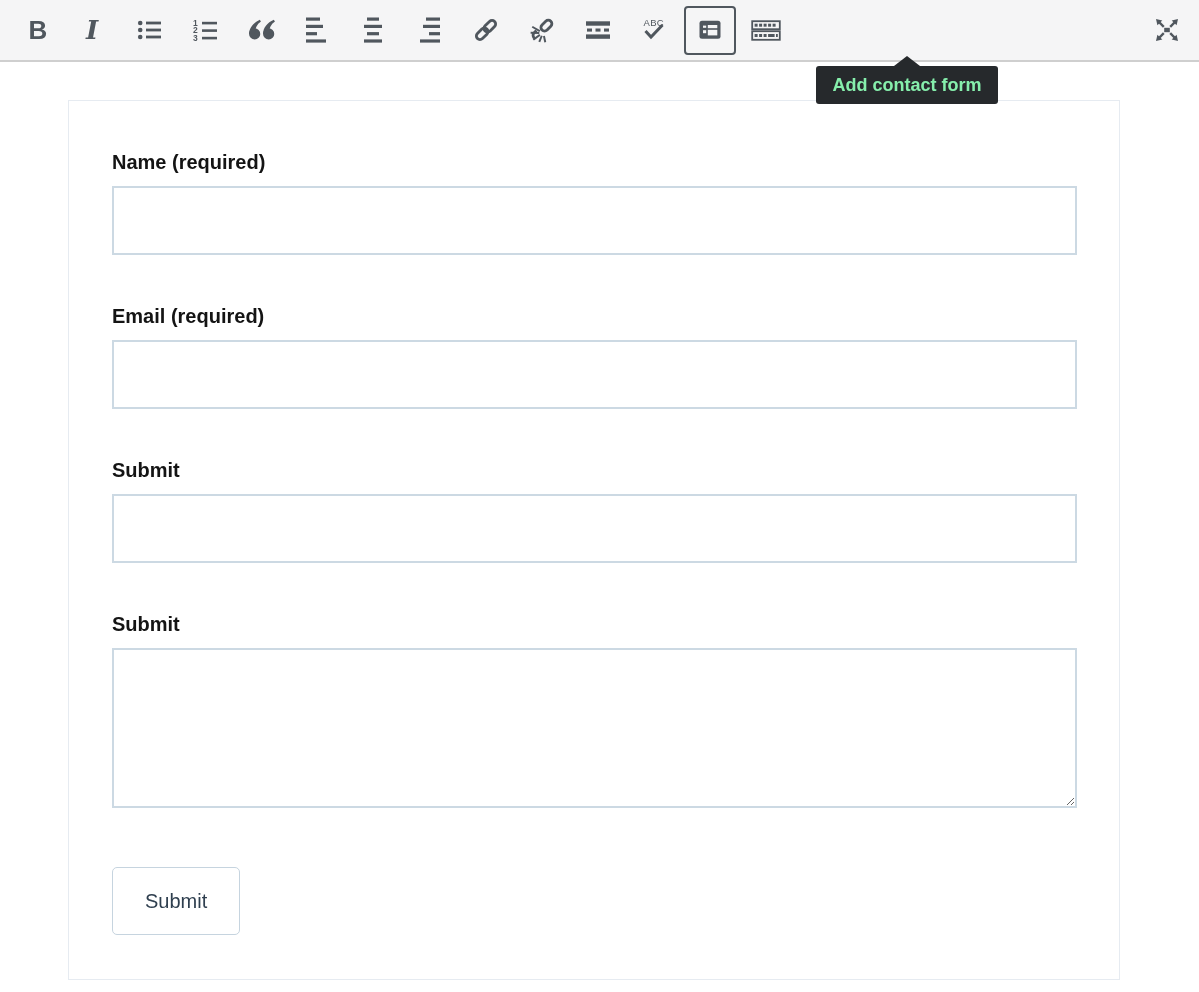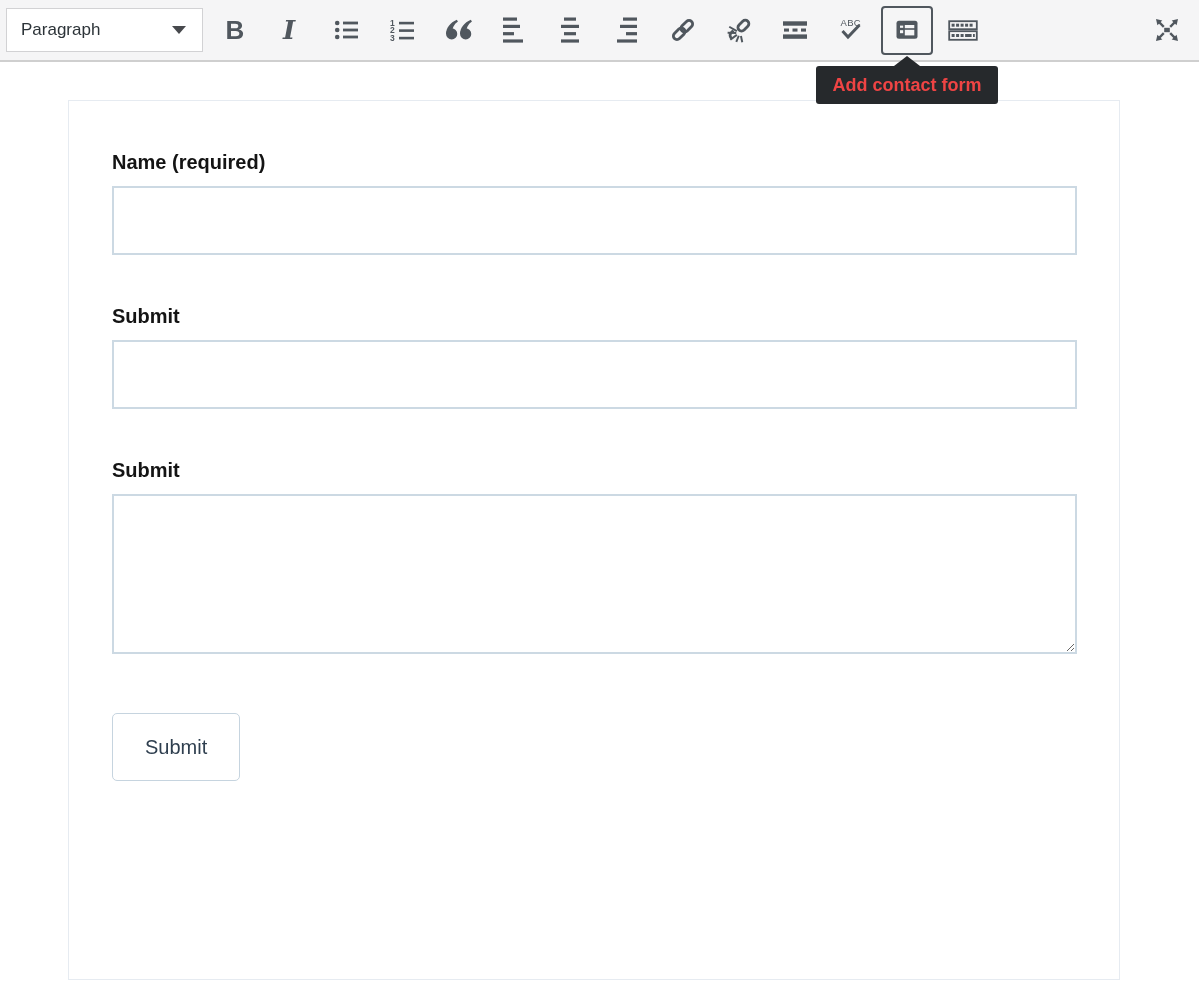--- a/index.html
+++ b/index.html
@@ -64,21 +64,21 @@
     font-size: 26px; line-height: 1; color: #50575e;
     padding-right: 4px;
   }
   .fullscreen-btn { margin-left: auto; margin-right: 6px; }
   
   .tooltip {
     position: absolute;
     left: 816px; top: 66px;
     width: 182px; height: 38px;
     background: #26292c;
-    color: #ef4444;
+    color: #86efac;
     font-size: 18px;
     font-weight: 600;
     border-radius: 3px;
     display: flex;
     align-items: center;
     justify-content: center;
     z-index: 20;
   }
   .tooltip::before {
     content: "";
@@ -145,24 +145,20 @@
     color: #2f3f4f;
     font-family: "Liberation Sans", sans-serif;
     cursor: pointer;
   }
 </style>
 </head>
 <body>
 
 <div class="toolbar">
 
-  <div class="para-select">
-    <span>Paragraph</span>
-    <span class="caret-down"></span>
-  </div>
 
   <button class="tb-btn">
     <span class="glyph-b">B</span>
   </button>
 
   <button class="tb-btn">
     <span class="glyph-i">I</span>
   </button>
 
   <button class="tb-btn">
@@ -320,20 +316,24 @@
 </div>
 
 <div class="editor-area">
   <div class="form-card">
 
     <div class="field">
       <label class="field-label">Name (required)</label>
       <input class="text-input" type="text" value="" style="">
     </div>
 
+    <div class="field">
+      <label class="field-label">Email (required)</label>
+      <input class="text-input" type="text" value="" style="">
+    </div>
 
     <div class="field">
       <label class="field-label">Submit</label>
       <input class="text-input" type="text" value="" style="">
     </div>
 
     <div class="field msg-field">
       <label class="field-label">Submit</label>
       <textarea class="msg-textarea" style=""></textarea>
     </div>

